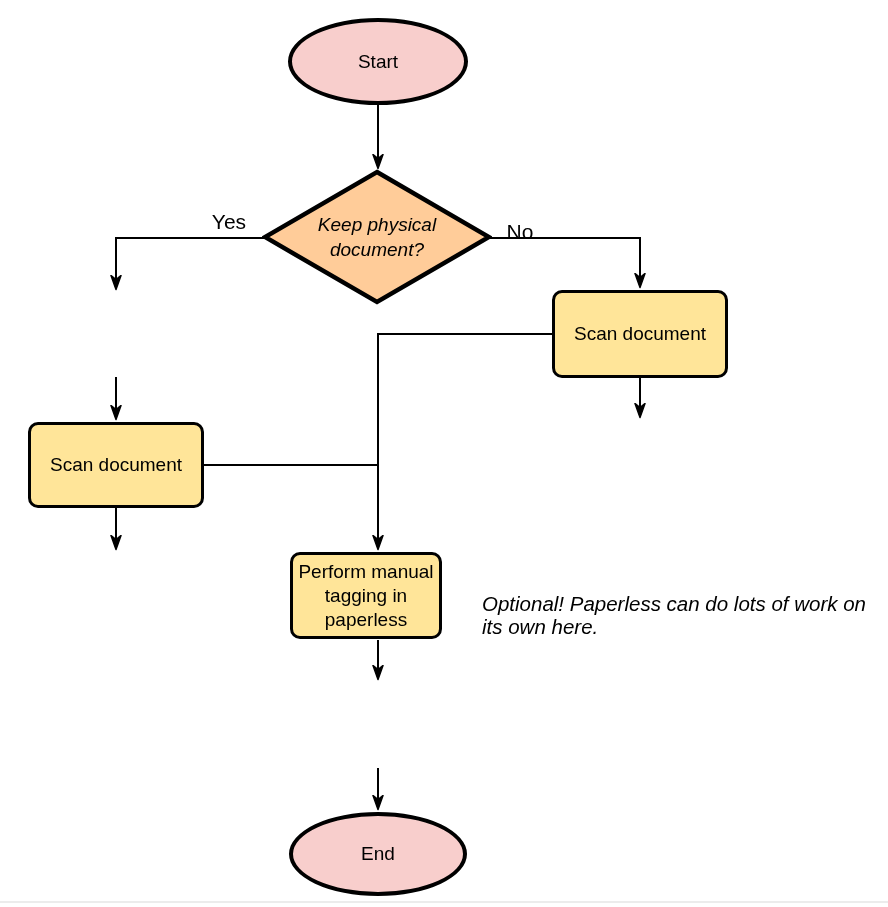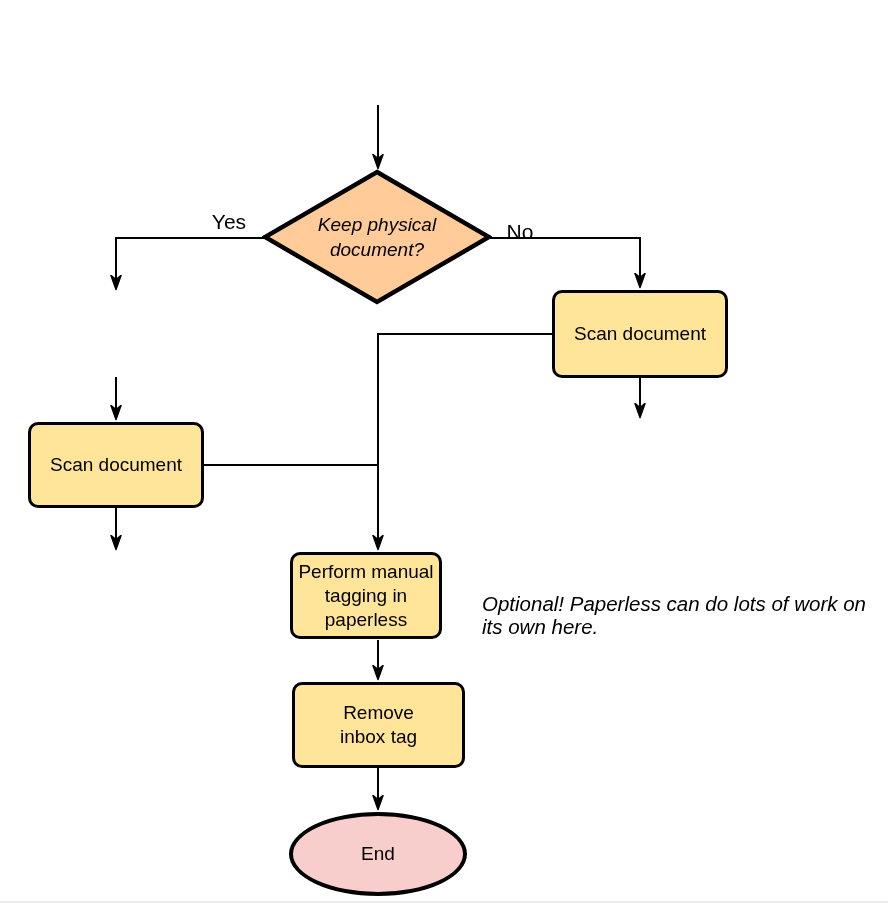--- a/index.html
+++ b/index.html
@@ -109,20 +109,23 @@
       <path d="M 116 508 L 116 549" marker-end="url(#arrow)"></path>
       <path d="M 490 238 L 640 238 L 640 287" marker-end="url(#arrow)"></path>
       <path d="M 640 378 L 640 417" marker-end="url(#arrow)"></path>
       <path d="M 552 334 L 378 334 L 378 549" marker-end="url(#arrow)"></path>
       <path d="M 204 465 L 378 465"></path>
       <path d="M 378 640 L 378 679" marker-end="url(#arrow)"></path>
       <path d="M 378 768 L 378 809" marker-end="url(#arrow)"></path>
     </g>
   </svg>
 
+  <div class="node terminal" style="left:288px; top:18px; width:180px; height:87px;">
+    <span>Start</span>
+  </div>
 
   <div class="diamond-wrap" style="left:262px; top:169px; width:230px; height:136px;font-style:italic;">
     <svg width="230" height="136" viewBox="0 0 230 136">
       <polygon points="115,3 227,68 115,133 3,68" fill="#ffcc99" stroke="#000000" stroke-width="4.5" stroke-miterlimit="10"></polygon>
     </svg>
     <div class="diamond-label">Keep physical
 document?</div>
   </div>
 
   <div class="edge-label" style="left:203px; top:210px;">Yes</div>
@@ -141,23 +144,19 @@
 
   <div class="node process" style="left:290px; top:552px; width:152px; height:87px;">
     <span>Perform manual
 tagging in
 paperless</span>
   </div>
 
   <div class="annotation" style="left:482px; top:592px; width:420px;">Optional! Paperless can do lots of work on
 its own here.</div>
 
-  <div class="node process" style="left:292px; top:682px; width:173px; height:86px;">
-    <span>Remove
-inbox tag</span>
-  </div>
 
   <div class="node terminal" style="left:289px; top:812px; width:178px; height:84px;">
     <span>End</span>
   </div>
 
   <div class="page-bottom-border"></div>
 </div>
 
 </body></html>

